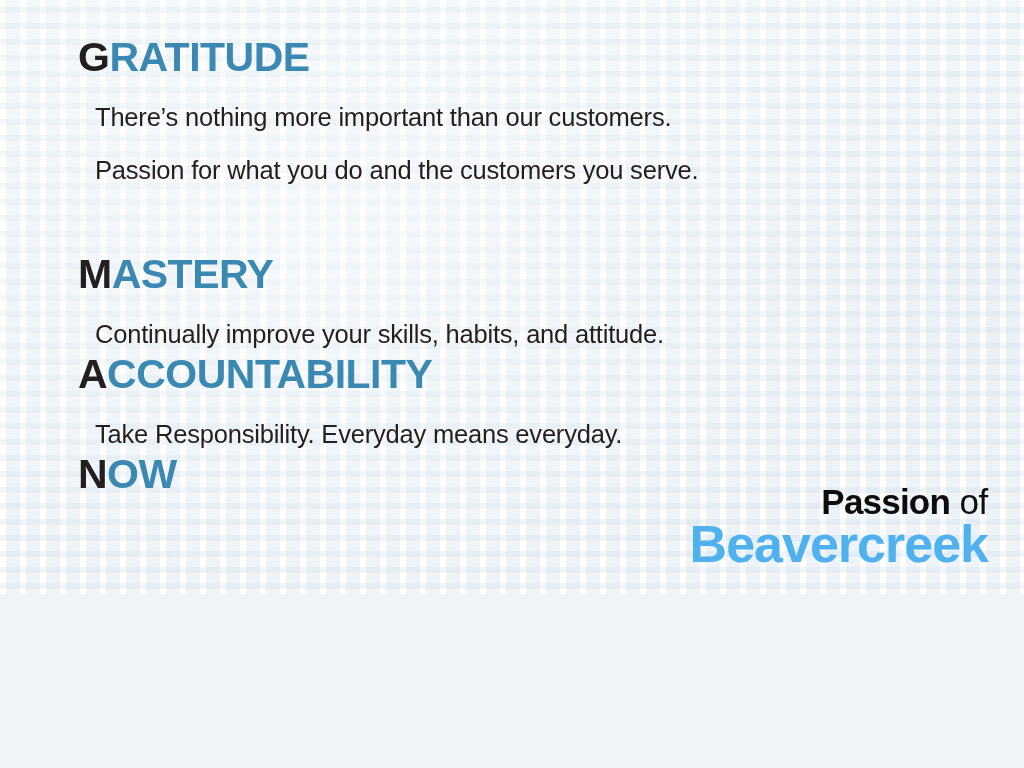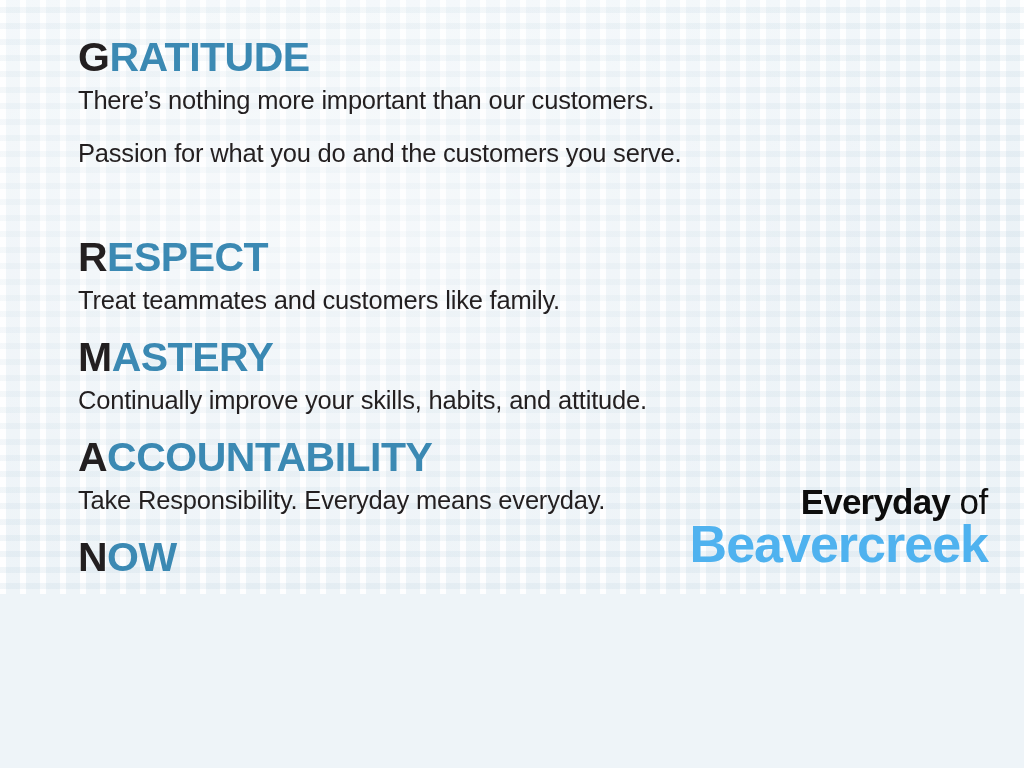--- a/index.html
+++ b/index.html
@@ -83,21 +83,21 @@
     color: #231f20;
   }
 
   .value-desc {
     font-family: "Liberation Sans", sans-serif;
     font-weight: normal;
     font-size: 25.5px;
     line-height: 34px;
     letter-spacing: -0.2px;
     color: #231f20;
-    margin: 0;
+    margin: 17px;
     padding-top: 2px;
     white-space: nowrap;
   }
 
   
   .value-block { height: 100px; margin-bottom: 0; }
   .value-block:first-child { height: 100px; }
 
   .brand {
     position: absolute;
@@ -143,40 +143,36 @@
 
     <div class="value-block">
       <div class="value-heading"><span class="initial">G</span><span class="rest">RATITUDE</span></div>
       <div class="value-desc">There’s nothing more important than our customers.</div>
     </div>
 
     <div class="value-block">
       <div class="value-desc">Passion for what you do and the customers you serve.</div>
     </div>
 
-    <div class="value-block">
-      <div class="value-heading"><span class="initial">R</span><span class="rest">ESPECT</span></div>
-      <div class="value-desc">Treat teammates and customers like family.</div>
-    </div>
 
     <div class="value-block">
       <div class="value-heading"><span class="initial">M</span><span class="rest">ASTERY</span></div>
       <div class="value-desc">Continually improve your skills, habits, and attitude.</div>
     </div>
 
     <div class="value-block">
       <div class="value-heading"><span class="initial">A</span><span class="rest">CCOUNTABILITY</span></div>
       <div class="value-desc">Take Responsibility. Everyday means everyday.</div>
     </div>
 
 
     <div class="value-block">
       <div class="value-heading"><span class="initial">N</span><span class="rest">OW</span></div>
     </div>
 
   </div>
 
   <div class="brand">
-    <div class="brand-line1"><span class="brand-name">Everyday</span><span class="brand-of"> of</span></div>
+    <div class="brand-line1"><span class="brand-name">Passion</span><span class="brand-of"> of</span></div>
     <div class="brand-line2">Beavercreek</div>
   </div>
 
 </div>
 
 </body></html>

